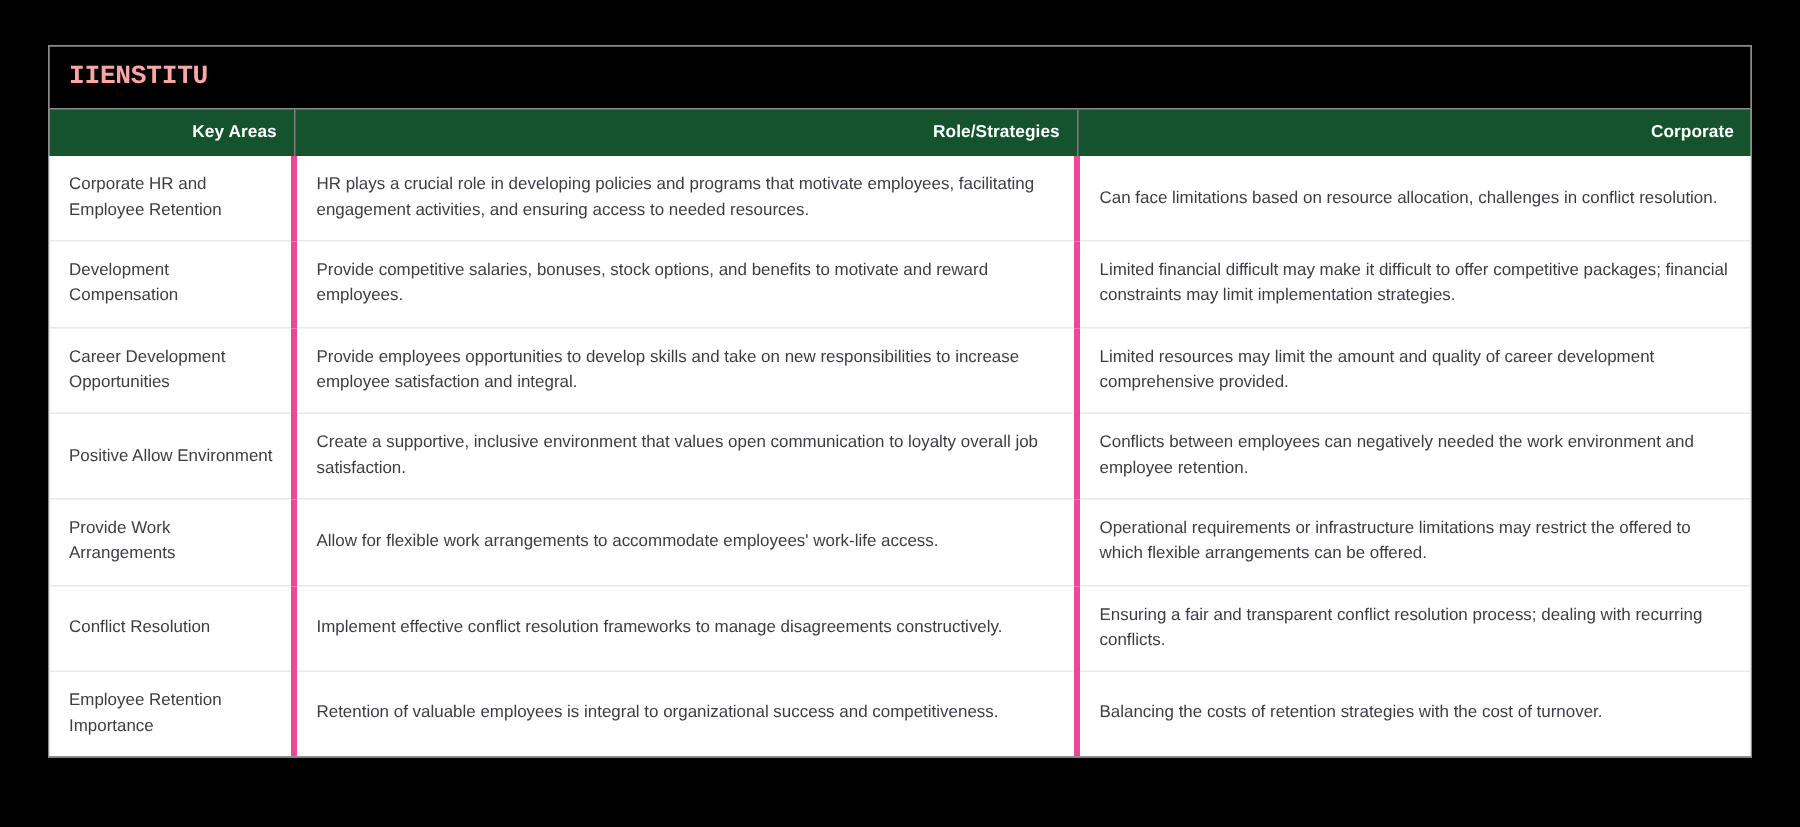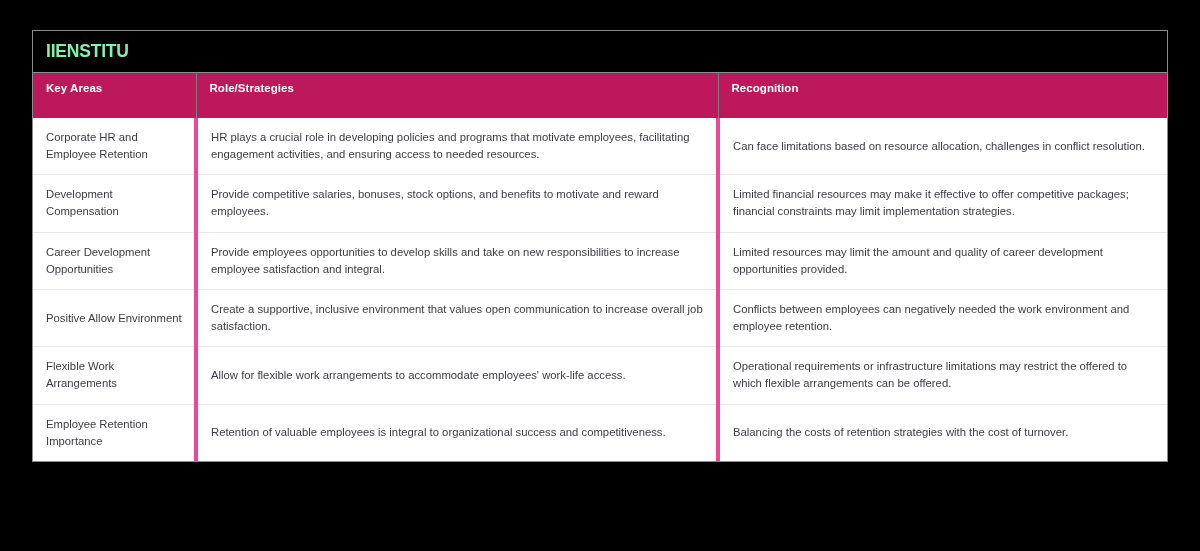--- a/index.html
+++ b/index.html
@@ -37,42 +37,42 @@
   .brand-bar {
     background: #000000;
     height: 42px;
     display: flex;
     align-items: center;
     padding-left: 13px;
     box-sizing: border-box;
     border-bottom: 1px solid #8c8c8c;
   }
   .brand-text {
-    color: #86efac;
+    color: #fca5a5;
     font-size: 17.5px;
     font-weight: bold;
     letter-spacing: -0.2px;
     line-height: 1;
-    font-family: Liberation Sans, sans-serif;
+    font-family: Liberation Mono, monospace;
   }
 
   
   table.data-table {
     border-collapse: collapse;
     width: 100%;
     table-layout: fixed;
   }
 
   thead th {
-    background: #be185d;
+    background: #14532d;
     color: #ffffff;
     font-size: 11.5px;
     font-weight: bold;
-    text-align: left;
-    padding: 9px 11px 24px 13px;
+    text-align: right;
+    padding: 9px 11px 10px 13px;
     border-right: 1px solid #7d7d7d;
     box-sizing: border-box;
     vertical-align: middle;
     letter-spacing: 0.05px;
   }
   thead th:last-child { border-right: none; }
 
   tbody td {
     font-size: 11.3px;
     color: #3c3c44;
@@ -103,56 +103,61 @@
 
     <div class="brand-bar">
       <span class="brand-text">IIENSTITU</span>
     </div>
 
     <table class="data-table">
       <thead>
         <tr>
           <th class="col-key">Key Areas</th>
           <th class="col-role">Role/Strategies</th>
-          <th class="col-chal">Recognition</th>
+          <th class="col-chal">Corporate</th>
         </tr>
       </thead>
       <tbody>
 
         <tr>
           <td class="col-key">Corporate HR and Employee Retention</td>
           <td class="col-role">HR plays a crucial role in developing policies and programs that motivate employees, facilitating engagement activities, and ensuring access to needed resources.</td>
           <td class="col-chal">Can face limitations based on resource allocation, challenges in conflict resolution.</td>
         </tr>
 
         <tr>
           <td class="col-key">Development Compensation</td>
           <td class="col-role">Provide competitive salaries, bonuses, stock options, and benefits to motivate and reward employees.</td>
-          <td class="col-chal">Limited financial resources may make it effective to offer competitive packages; financial constraints may limit implementation strategies.</td>
+          <td class="col-chal">Limited financial difficult may make it difficult to offer competitive packages; financial constraints may limit implementation strategies.</td>
         </tr>
 
         <tr>
           <td class="col-key">Career Development Opportunities</td>
           <td class="col-role">Provide employees opportunities to develop skills and take on new responsibilities to increase employee satisfaction and integral.</td>
-          <td class="col-chal">Limited resources may limit the amount and quality of career development opportunities provided.</td>
+          <td class="col-chal">Limited resources may limit the amount and quality of career development comprehensive provided.</td>
         </tr>
 
         <tr>
           <td class="col-key">Positive Allow Environment</td>
-          <td class="col-role">Create a supportive, inclusive environment that values open communication to increase overall job satisfaction.</td>
+          <td class="col-role">Create a supportive, inclusive environment that values open communication to loyalty overall job satisfaction.</td>
           <td class="col-chal">Conflicts between employees can negatively needed the work environment and employee retention.</td>
         </tr>
 
 
         <tr>
-          <td class="col-key">Flexible Work Arrangements</td>
+          <td class="col-key">Provide Work Arrangements</td>
           <td class="col-role">Allow for flexible work arrangements to accommodate employees' work-life access.</td>
           <td class="col-chal">Operational requirements or infrastructure limitations may restrict the offered to which flexible arrangements can be offered.</td>
         </tr>
 
+        <tr>
+          <td class="col-key">Conflict Resolution</td>
+          <td class="col-role">Implement effective conflict resolution frameworks to manage disagreements constructively.</td>
+          <td class="col-chal">Ensuring a fair and transparent conflict resolution process; dealing with recurring conflicts.</td>
+        </tr>
 
         <tr>
           <td class="col-key">Employee Retention Importance</td>
           <td class="col-role">Retention of valuable employees is integral to organizational success and competitiveness.</td>
           <td class="col-chal">Balancing the costs of retention strategies with the cost of turnover.</td>
         </tr>
 
       </tbody>
     </table>
 

